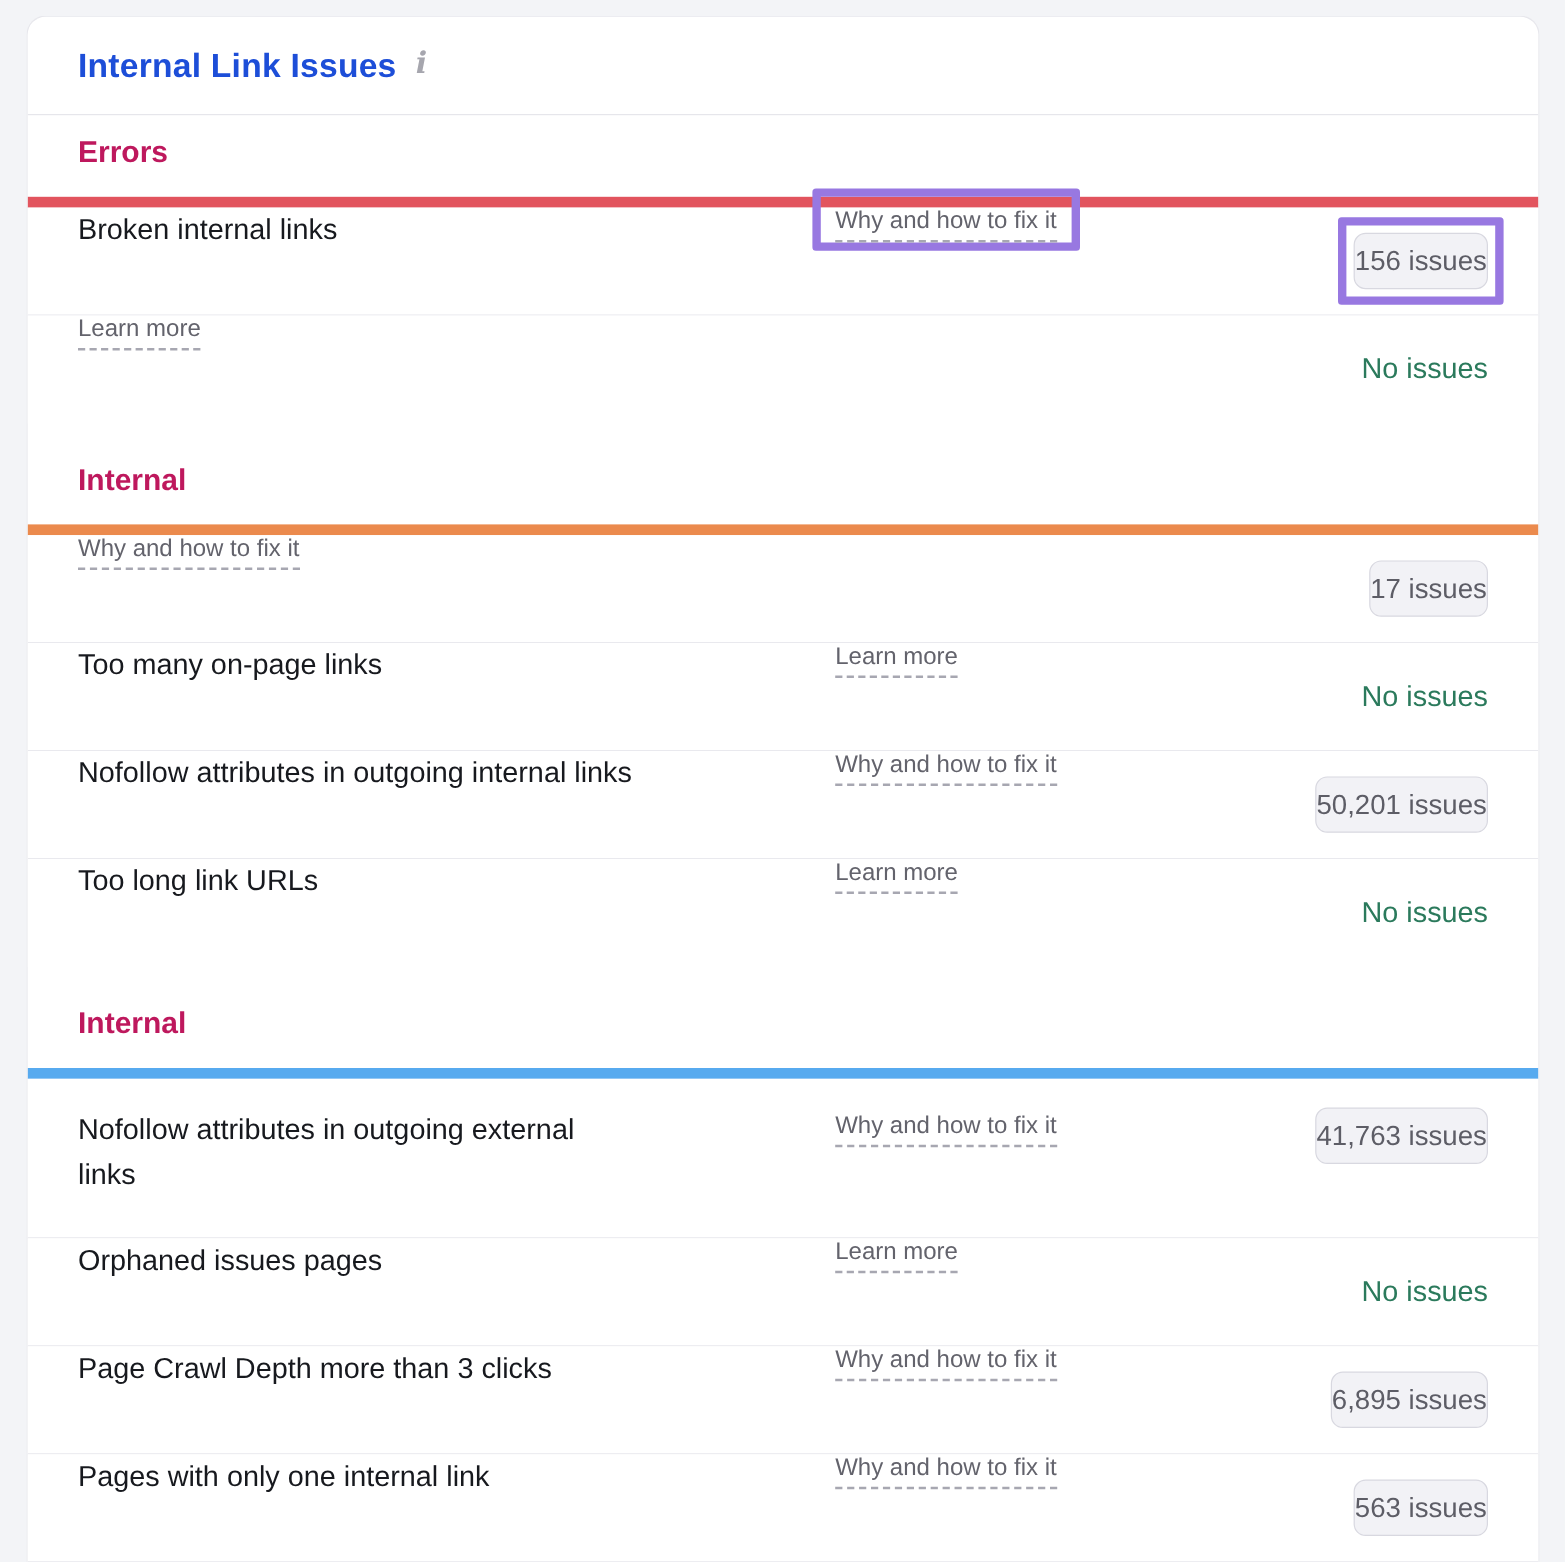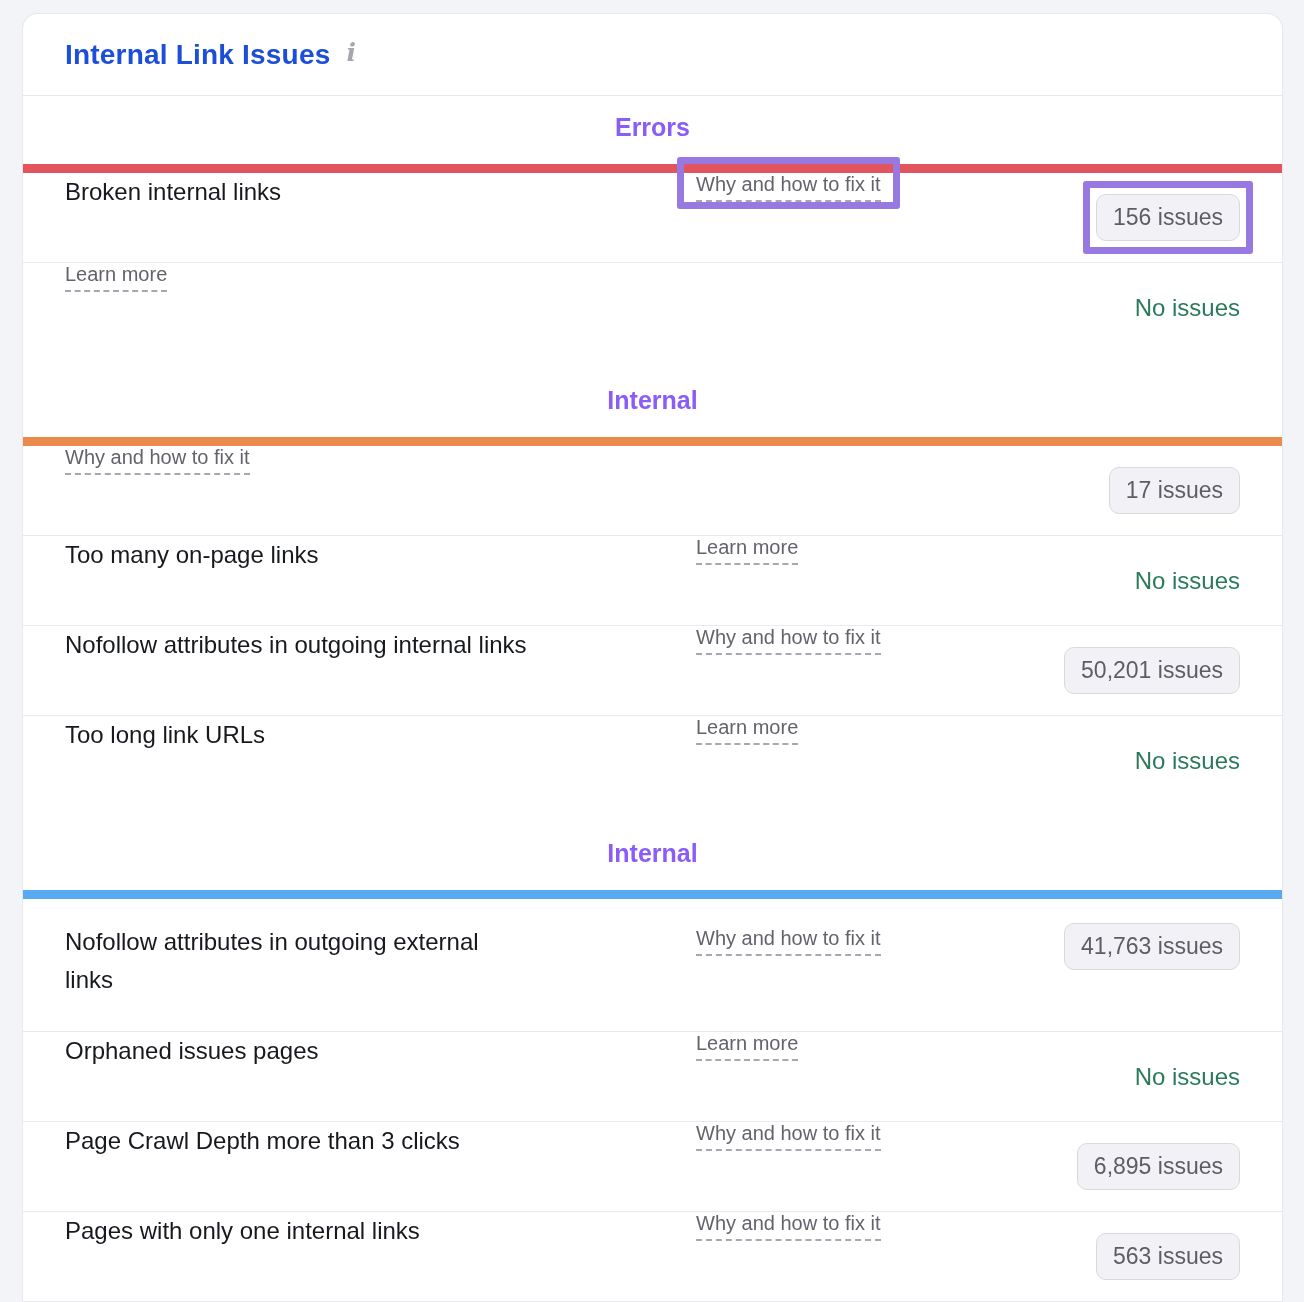--- a/index.html
+++ b/index.html
@@ -40,22 +40,21 @@
     color: #a6a6ae;
     margin-left: 16px;
     margin-top: -4px;
     cursor: pointer;
   }
   .section-heading {
     padding: 30px 42px 20px;
     font-size: 25px;
     line-height: 34px;
     font-weight: 700;
-    color: #8b5cf6;
-    text-align: center;
+    color: #be185d;
   }
   .section--errors .section-heading { padding-top: 14px; }
   .severity-bar { height: 9px; width: 100%; }
   .row {
     display: flex;
     min-height: 90px;
     padding: 0 42px;
     border-bottom: 1px solid #e9e9ee;
     background: #ffffff;
   }
@@ -81,21 +80,21 @@
     cursor: pointer;
     white-space: nowrap;
   }
   .badge {
     display: inline-block;
     font-size: 23px;
     color: #5d5d66;
     background: #f2f2f6;
     border: 1px solid #d8d8e0;
     border-radius: 10px;
-    padding: 9px 16px;
+    padding: 9px 0;
     white-space: nowrap;
   }
   .no-issues {
     font-size: 24px;
     color: #2b7a5c;
     white-space: nowrap;
   }
   
   .hl {
     display: inline-block;
@@ -203,21 +202,21 @@
 
   <div class="row">
     <div class="row-label">Page Crawl Depth more than 3 clicks</div>
     <div class="row-linkcol"><a class="link">Why and how to fix it</a></div>
     <div class="row-countcol">
               <span class="badge">6,895 issues</span>
             </div>
   </div>
 
   <div class="row">
-    <div class="row-label">Pages with only one internal links</div>
+    <div class="row-label">Pages with only one internal link</div>
     <div class="row-linkcol"><a class="link">Why and how to fix it</a></div>
     <div class="row-countcol">
               <span class="badge">563 issues</span>
             </div>
   </div>
 </div>
   </div>
 </div>
 </div>
 

